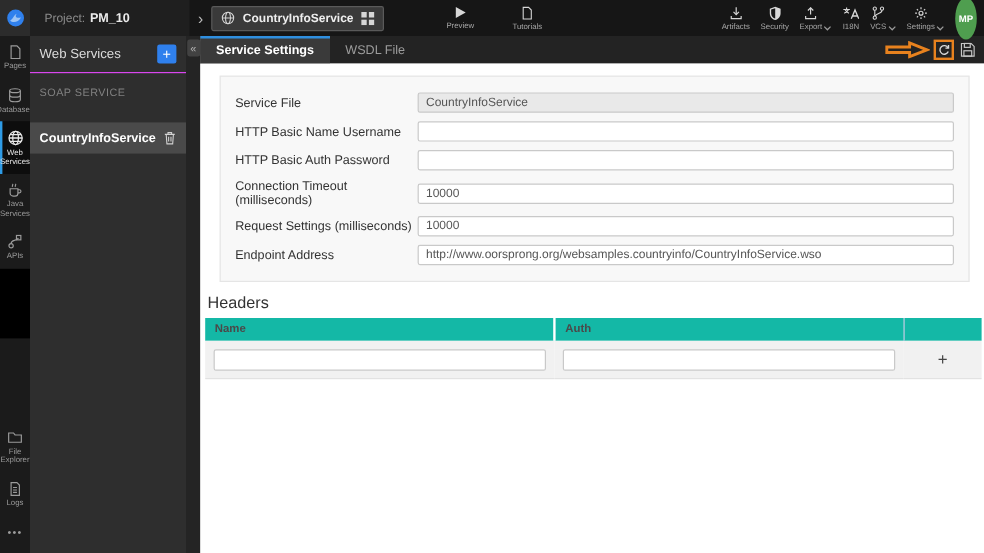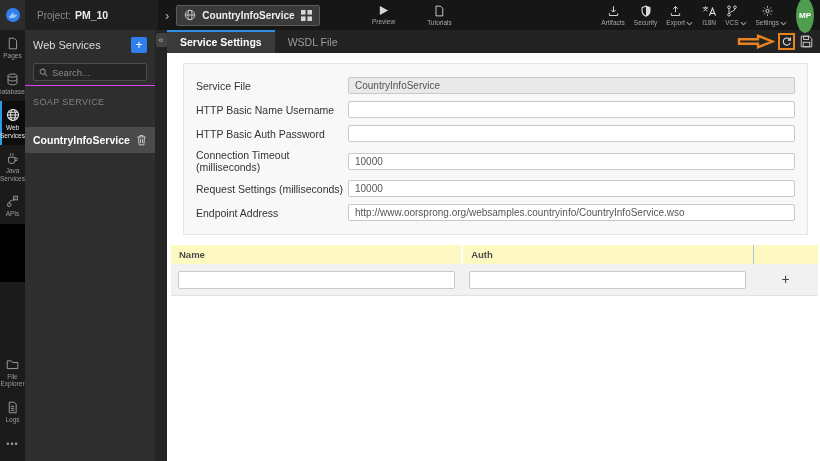--- a/index.html
+++ b/index.html
@@ -66,21 +66,21 @@
 
   .form-wrap { margin:10px 12px 0 16px; background:#f8f8f8; border:1px solid #e5e5e5; padding:6px 12px; }
   .f-row { display:flex; align-items:center; margin:7px 0; }
   .f-label { width:152px; flex:none; font-size:10.5px; color:#333; }
   .f-input { flex:1; min-width:0; height:17px; border:1px solid #c9c9c9; border-radius:2px; padding:0 6px; font-size:10px; color:#555; background:#fff; font-family:"Liberation Sans",sans-serif; outline:none; }
   .f-input:disabled { background:#e9e9e9; color:#555; }
 
   .headers-sec { margin:10px 2px 0 4px; }
   .headers-title { font-size:13.5px; font-weight:normal; color:#333; margin:0 0 5px 2px; }
   table.hdr { width:100%; border-collapse:collapse; table-layout:fixed; }
-  table.hdr th { background:#fef9c3; font-size:9.5px; color:#4a4a4a; font-weight:bold; text-align:left; padding:4px 8px; border-left:2px solid #fff; }
+  table.hdr th { background:#14b8a6; font-size:9.5px; color:#4a4a4a; font-weight:bold; text-align:left; padding:4px 8px; border-left:2px solid #fff; }
   table.hdr th:first-child { border-left:none; }
   table.hdr th.plus-col { border-left:1px solid #a9c6db; }
   table.hdr td { background:#f1f1f1; padding:5px 7px 6px; border-bottom:1px solid #e2e2e2; }
   table.hdr td input { width:100%; height:18px; border:1px solid #c9c9c9; border-radius:2px; padding:0 5px; font-size:10px; color:#555; background:#fff; font-family:"Liberation Sans",sans-serif; outline:none; }
   td.plus-cell { text-align:center; font-size:14px; color:#444; cursor:pointer; }
 
   .ic { display:block; }
 </style>
 </head>
 <body>
@@ -258,27 +258,20 @@
         <span class="lbl">Logs</span>
       </div>
       <div class="sb-more">•••</div>
     </div>
 
     <div class="panel">
       <div class="panel-head">
         <span class="panel-title">Web Services</span>
         <span class="add-btn">+</span>
       </div>
-      <div class="search-box">
-        <svg class="ic" width="9" height="9" viewBox="0 0 16 16" fill="none" stroke="#8a8a8a" stroke-width="1.8">
-            <circle cx="6.5" cy="6.5" r="4.5"></circle>
-            <line x1="10" y1="10" x2="14.5" y2="14.5"></line>
-          </svg>
-        <input type="text" placeholder="Search..." style="">
-      </div>
       <div class="section-label">SOAP SERVICE</div>
       <div class="svc-item">
         <span class="svc-name">CountryInfoService</span>
         <span class="trash">
           <svg class="ic" width="11" height="12" viewBox="0 0 14 16" fill="none" stroke="currentColor" stroke-width="1.2">
               <path d="M1.5 4 h11"></path>
               <path d="M5 4 v-2 h4 v2"></path>
               <path d="M3 4 l.8 10.5 h6.4 L11 4"></path>
               <path d="M5.7 6.5 v5.5 M8.3 6.5 v5.5"></path>
             </svg>
@@ -338,20 +331,21 @@
             <span class="f-label">Request Settings (milliseconds)</span>
             <input class="f-input" value="10000" style="">
           </div>
           <div class="f-row">
             <span class="f-label">Endpoint Address</span>
             <input class="f-input" value="http://www.oorsprong.org/websamples.countryinfo/CountryInfoService.wso" style="">
           </div>
         </div>
 
         <div class="headers-sec">
+          <h2 class="headers-title">Headers</h2>
           <table class="hdr">
             <colgroup>
                 <col style="width:45%">
                 <col style="width:45%">
                 <col style="width:10%">
               </colgroup>
             <thead>
               <tr>
                 <th>Name</th>
                 <th>Auth</th>

